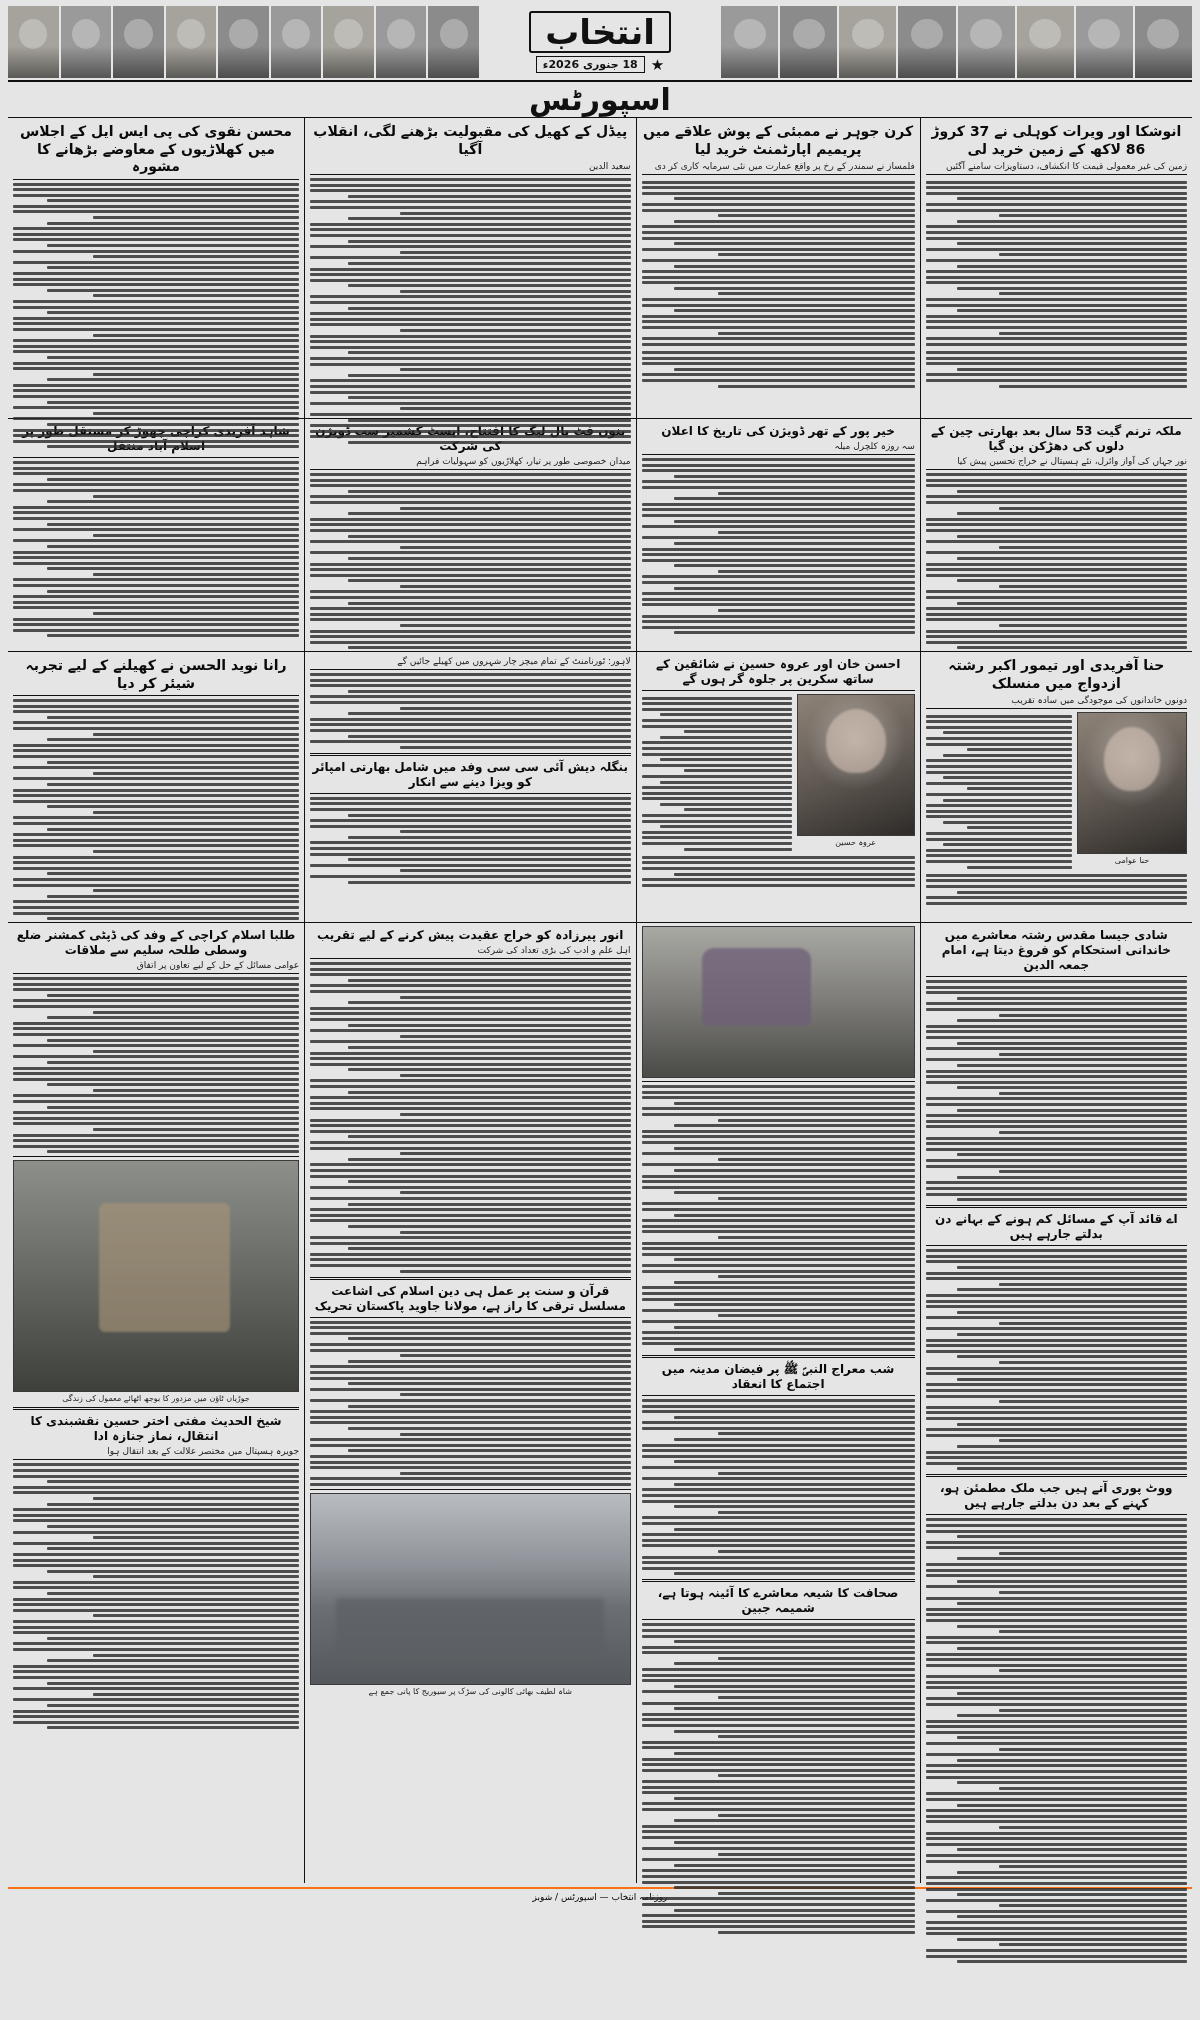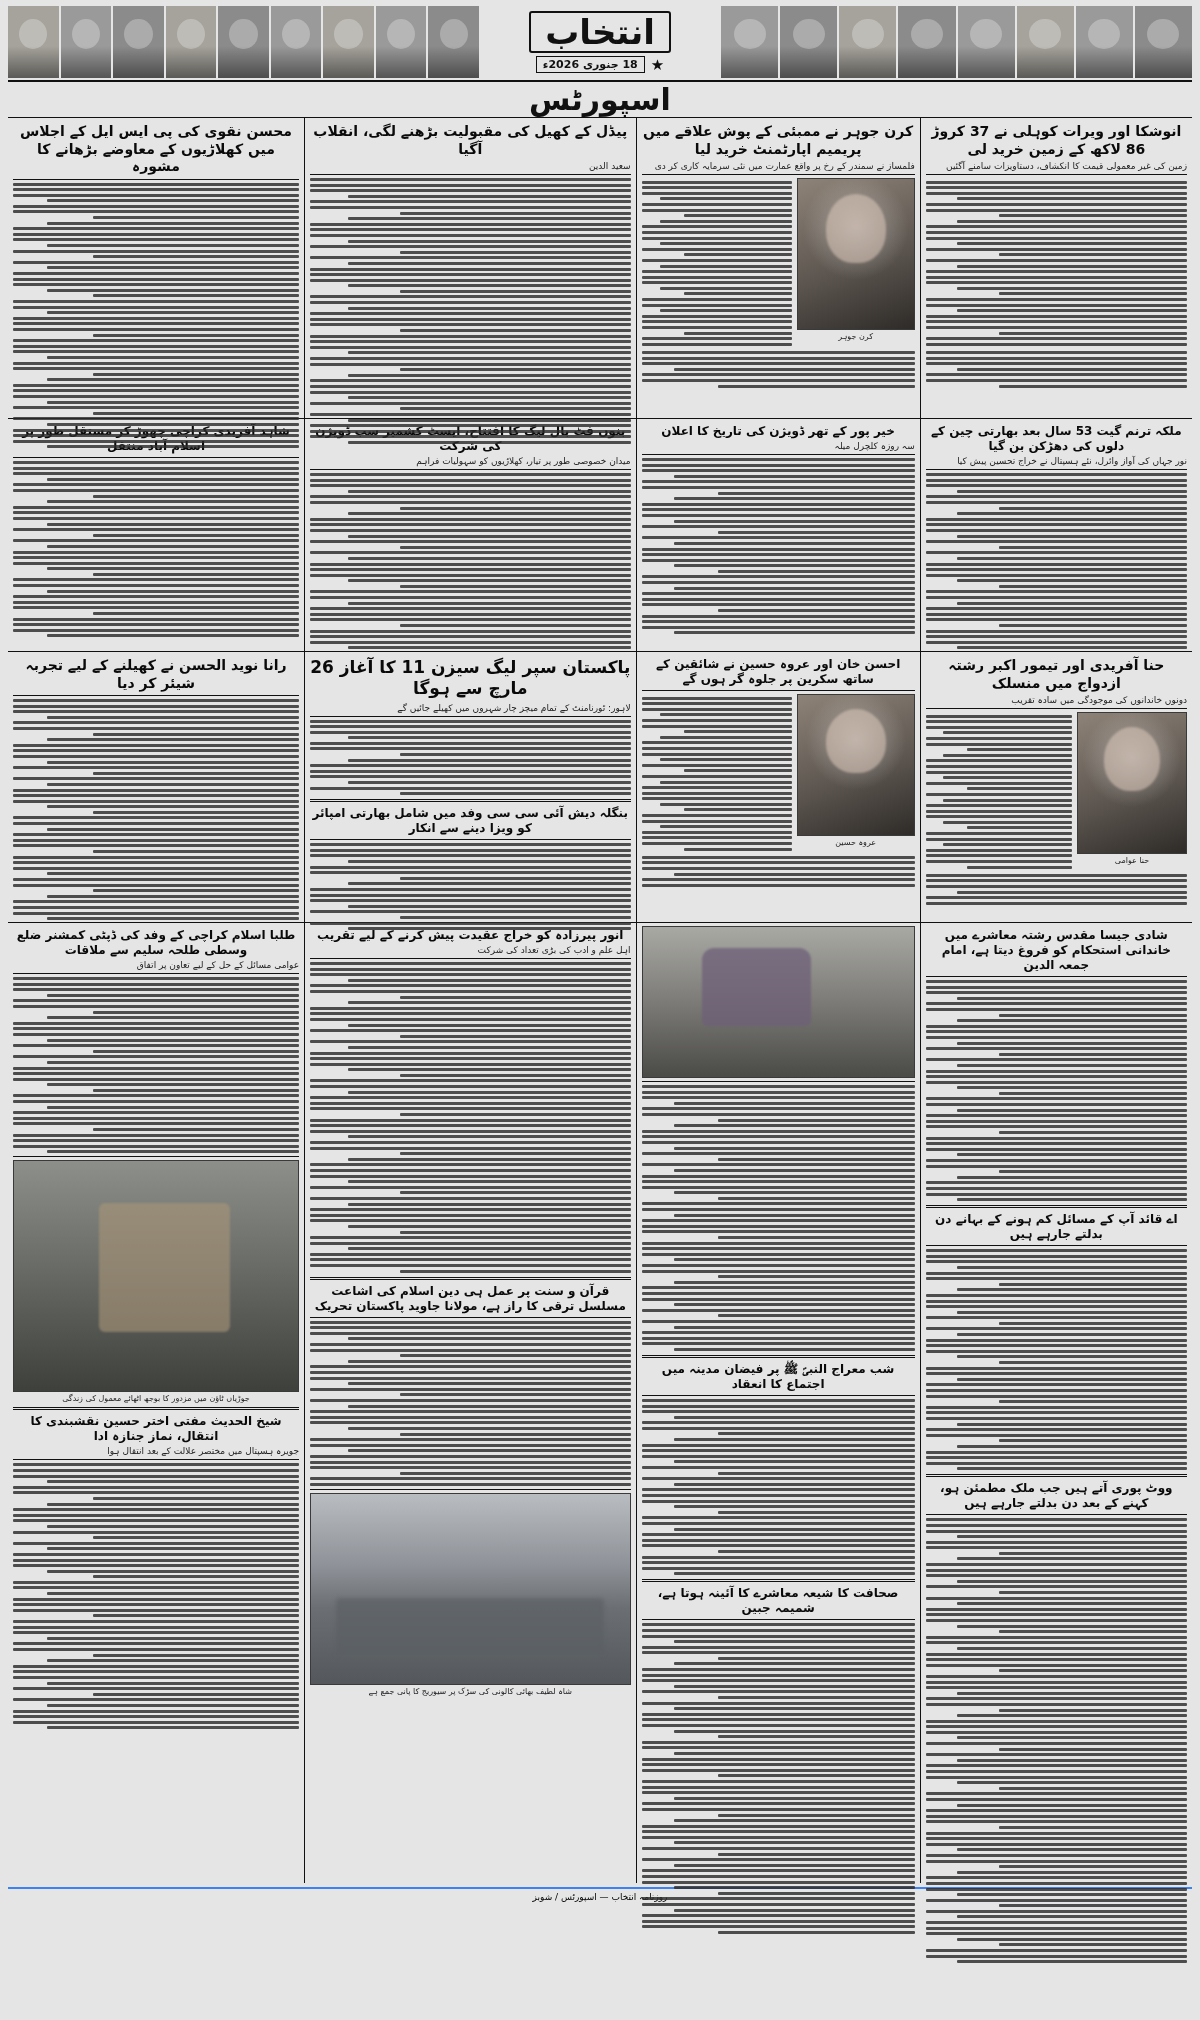--- a/index.html
+++ b/index.html
@@ -50,21 +50,21 @@
       linear-gradient(160deg,#8e8378 0%,#5d5650 55%,#2e2b28 100%);}
   .photo::after{content:"";position:absolute;left:24%;top:10%;width:52%;height:46%;border-radius:50% 50% 45% 45%;
     background:rgba(220,200,185,.55);filter:blur(1px);}
   .photo.street::before{background:linear-gradient(180deg,#b9bcc0 0%,#8e9298 38%,#6b6f73 60%,#54585c 100%);}
   .photo.street::after{left:8%;top:55%;width:84%;height:30%;border-radius:4px;background:rgba(90,95,100,.65);filter:blur(2px);}
   .photo.cart::before{background:linear-gradient(180deg,#8d8f8a 0%,#6a6c68 45%,#3e403c 100%);}
   .photo.cart::after{left:30%;top:18%;width:46%;height:56%;border-radius:6px;background:rgba(170,150,120,.6);filter:blur(1px);}
   .photo.sew::before{background:linear-gradient(180deg,#a9a9a4 0%,#7c7b77 50%,#4a4a47 100%);}
   .photo.sew::after{left:22%;top:14%;width:40%;height:52%;border-radius:12px 12px 6px 6px;background:rgba(110,95,120,.75);}
   .cap{font-size:8px;text-align:center;margin-top:2px;color:#222;}
-  .footer{border-top:2px solid #3b82f6;margin-top:4px;padding-top:3px;font-size:9px;text-align:center;}
+  .footer{border-top:2px solid #f97316;margin-top:4px;padding-top:3px;font-size:9px;text-align:center;}
   .datebox{border:1px solid #111;padding:1px 6px;font-size:11px;font-weight:bold;}
 </style>
 </head>
 <body>
 
 <div class="page">
 
   <div class="masthead">
     <div class="mh-strip left">
       <div class="mh-cell">
@@ -182,24 +182,20 @@
           <span></span>
           <span></span>
       </div>
     </div>
 
     <div class="col" style="width:24%;">
       <h3 class="head">کرن جوہر نے ممبئی کے پوش علاقے میں پریمیم اپارٹمنٹ خرید لیا</h3>
       <div class="kicker">فلمساز نے سمندر کے رخ پر واقع عمارت میں نئی سرمایہ کاری کر دی</div>
       <div class="rule"></div>
       <div style="display:flex;gap:5px;">
-        <div style="width:118px;">
-          <div class="photo" style="height:150px;"></div>
-          <div class="cap">کرن جوہر</div>
-        </div>
         <div style="flex:1;" class="lines small">
           <span></span>
             <span></span>
             <span></span>
             <span></span>
             <span></span>
             <span></span>
           <span></span>
             <span></span>
             <span></span>
@@ -604,21 +600,20 @@
         <span></span>
           <span></span>
           <span></span>
           <span></span>
           <span></span>
           <span></span>
       </div>
     </div>
 
     <div class="col" style="width:28%;">
-      <h2 class="head">پاکستان سپر لیگ سیزن 11 کا آغاز 26 مارچ سے ہوگا</h2>
       <div class="kicker">لاہور: ٹورنامنٹ کے تمام میچز چار شہروں میں کھیلے جائیں گے</div>
       <div class="rule"></div>
       <div class="lines small">
         <span></span>
           <span></span>
           <span></span>
           <span></span>
           <span></span>
           <span></span>
           <span></span>

